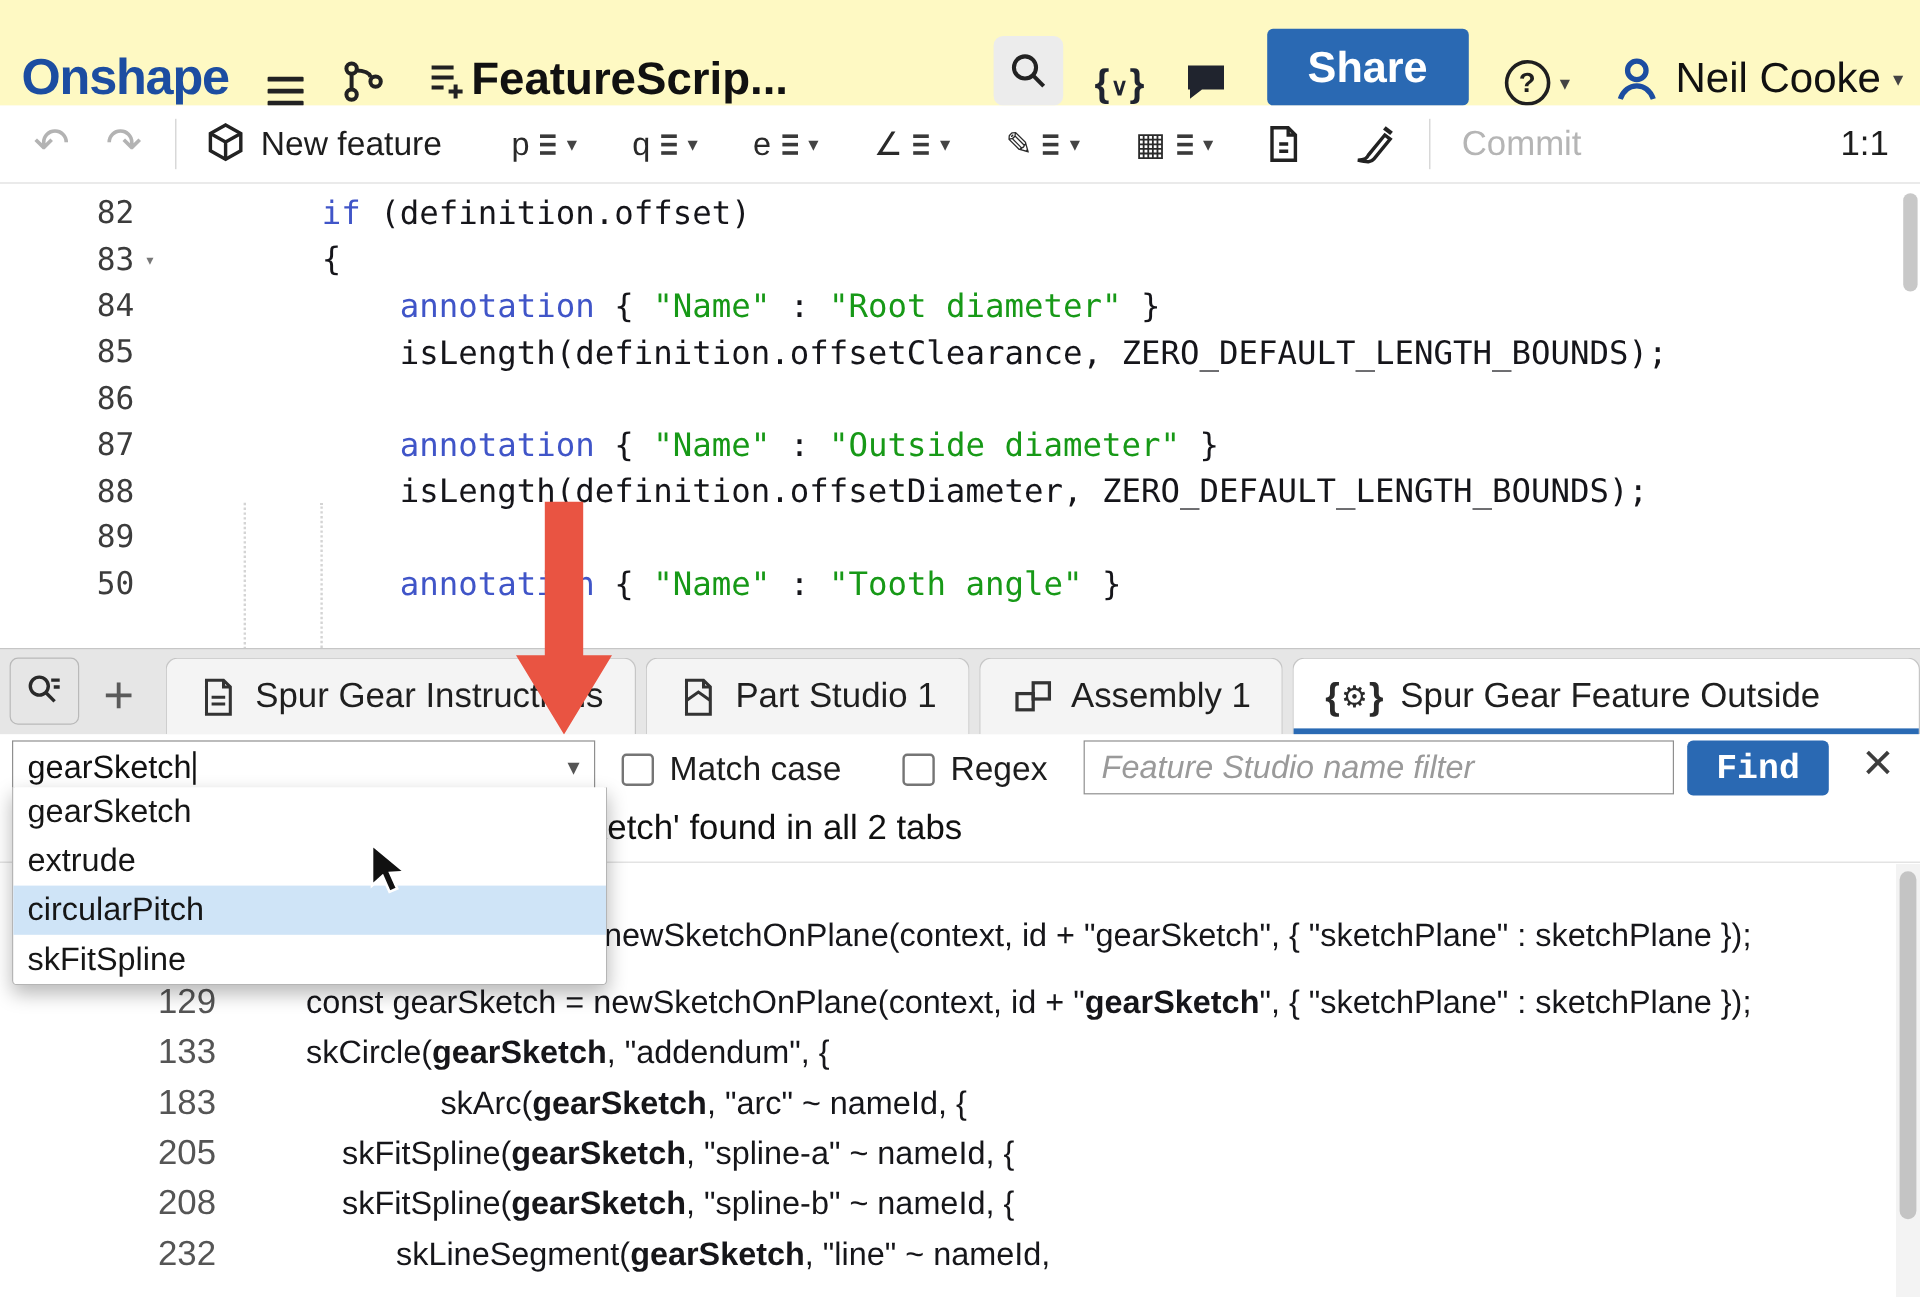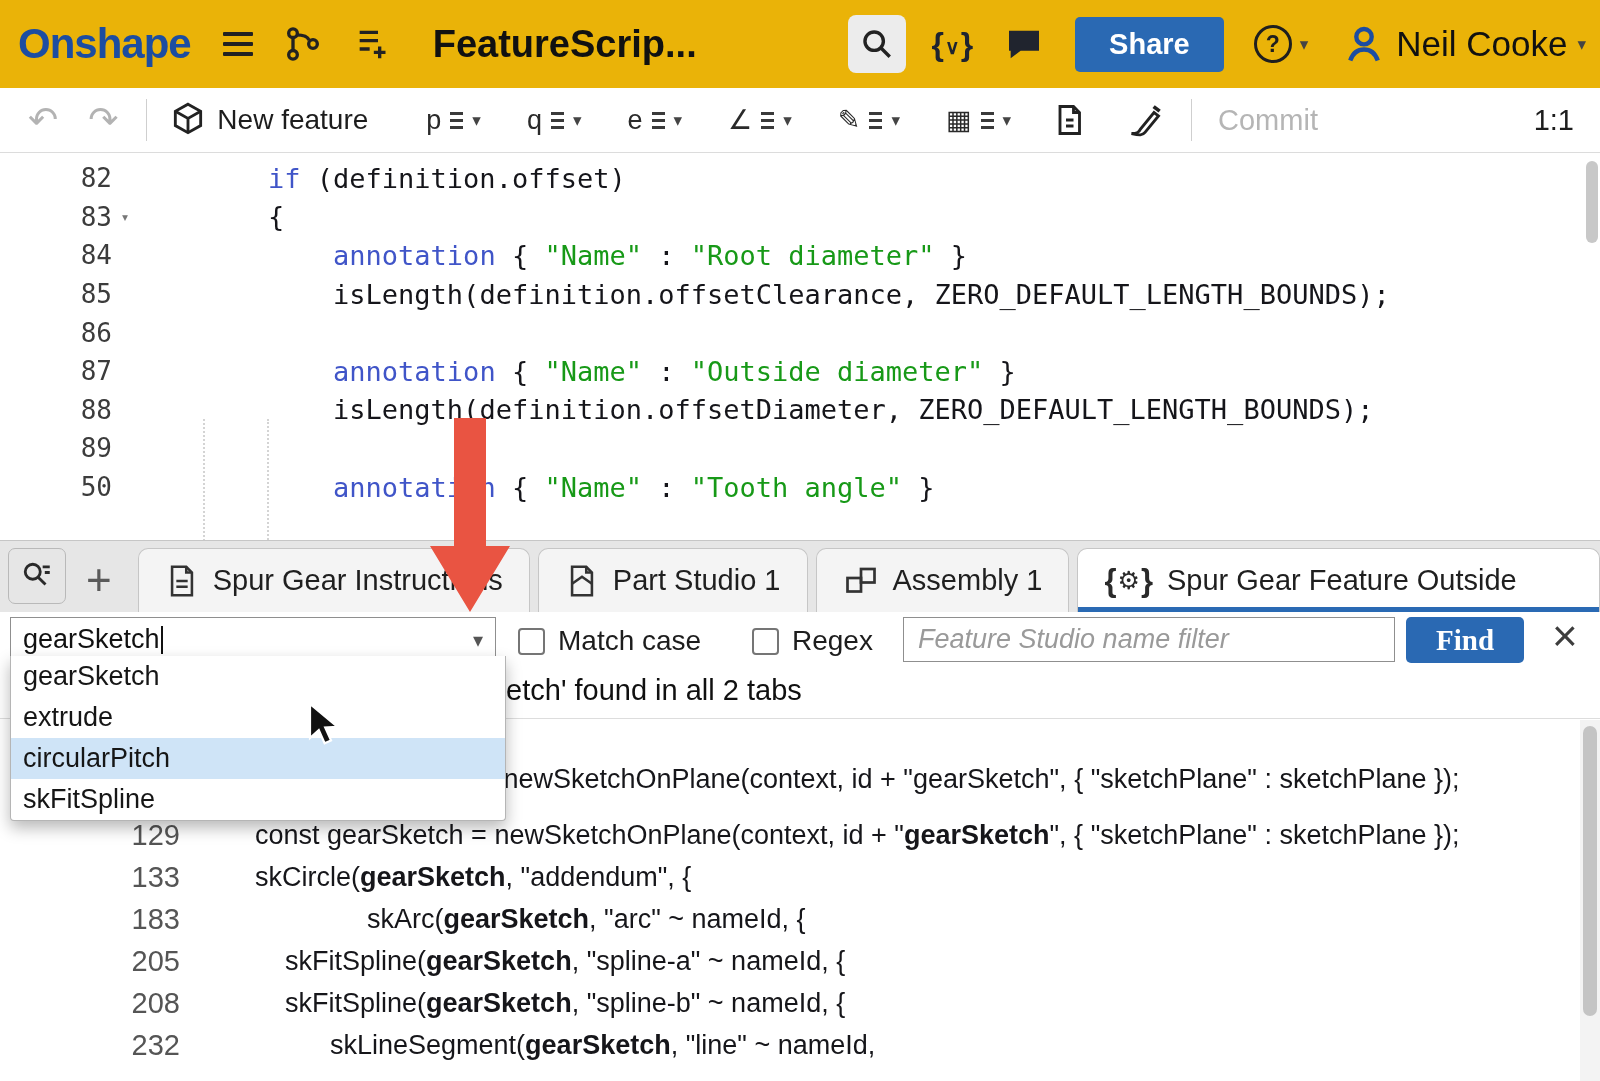--- a/index.html
+++ b/index.html
@@ -2,31 +2,31 @@
 <html><head>
 <meta charset="utf-8">
 <style>
   *{box-sizing:border-box;margin:0;padding:0}
   html,body{width:1600px;height:1081px;overflow:hidden;background:#fff;
     font-family:"Liberation Sans",sans-serif;color:#1a1a1a}
   .app{position:relative;width:1600px;height:1081px;background:#fff;overflow:hidden}
   .caret{font-size:17px;color:#444;line-height:1}
 
   
-  .header{position:absolute;top:0;left:0;right:0;height:88px;display:flex;align-items:center;padding:0 14px;background:#eab308}
+  .header{position:absolute;top:0;left:0;right:0;height:88px;display:flex;align-items:flex-end;padding:0 14px;background:#fef9c3}
   .logo{color:#1c4da1;font-size:42px;font-weight:bold;letter-spacing:-1px;margin-left:4px}
   .hamburger{margin-left:32px;display:flex;flex-direction:column;gap:6px;cursor:pointer}
   .hamburger i{display:block;width:30px;height:4px;background:#222;border-radius:1px}
   .hicon{margin-left:30px;display:flex;align-items:center}
-  .doc-title{margin-left:40px;font-size:38px;font-weight:bold;color:#111;white-space:nowrap}
+  .doc-title{font-size:38px;font-weight:bold;color:#111;white-space:nowrap}
   .spacer{flex:1}
   .hsearch{width:58px;height:58px;background:#ececec;border-radius:8px;display:flex;align-items:center;justify-content:center}
   .fsicon{margin-left:26px;font-size:32px;color:#1f2430;display:flex;align-items:center;font-weight:bold}
   .fsicon .vmark{font-size:20px;margin:6px 1px 0}
-  .share{margin-left:30px;background:#2a69b3;color:#fff;border:none;border-radius:5px;font-size:29px;font-weight:bold;padding:11px 34px;font-family:inherit}
+  .share{margin-left:30px;background:#2a69b3;color:#fff;border:none;border-radius:5px;font-size:36px;font-weight:bold;padding:11px 34px;font-family:inherit}
   .help{margin-left:30px;display:flex;align-items:center;gap:8px}
   .helpc{width:38px;height:38px;border:3px solid #1f1f1f;border-radius:50%;display:flex;align-items:center;justify-content:center;font-size:23px;font-weight:bold;color:#1f1f1f}
   .user{margin-left:34px;display:flex;align-items:center;gap:10px}
   .username{font-size:35px;color:#111}
 
   
   .toolbar{position:absolute;top:88px;left:0;right:0;height:64px;display:flex;align-items:center;background:#fff}
   .tb-undo,.tb-redo{font-size:36px;color:#b3b3b3;line-height:1}
   .tb-undo{margin-left:28px}.tb-redo{margin-left:30px}
   .vdiv{width:1px;height:42px;background:#cfcfcf;margin-left:28px}
@@ -71,21 +71,21 @@
   .query-box{position:absolute;left:10px;top:5px;width:486px;height:45px;border:1px solid #8f8f8f;background:#fff;display:flex;align-items:center;padding:0 12px;font-size:27px}
   .query-text{color:#111}
   .tcaret{width:2px;height:28px;background:#111;margin-left:1px}
   .qb-chev{margin-left:auto;font-size:20px;color:#555}
   .cb{position:absolute;display:flex;align-items:center;gap:13px;top:13px}
   .cb .box{width:27px;height:27px;border:2px solid #757575;border-radius:4px;background:#fff}
   .cblabel{font-size:28px;color:#1d1d1d;white-space:nowrap}
   .cb.match{left:518px}.cb.regex{left:752px}
   .filter{position:absolute;left:903px;top:5px;width:492px;height:45px;border:1px solid #8f8f8f;font-size:27px;padding:0 14px;font-family:inherit;color:#333}
   .filter::placeholder{font-style:italic;color:#9a9a9a}
-  .find{position:absolute;left:1406px;top:5px;width:118px;height:46px;background:#2a69b3;color:#fff;border:none;border-radius:5px;font-size:29px;font-weight:bold;font-family:Liberation Serif, serif}
+  .find{position:absolute;left:1406px;top:5px;width:118px;height:46px;background:#2a69b3;color:#fff;border:none;border-radius:5px;font-size:29px;font-weight:bold;font-family:Liberation Mono, monospace}
   .sclose{position:absolute;left:1552px;top:2px;font-size:44px;color:#3d3d3d;line-height:1}
 
   
   .history{position:absolute;left:10px;top:656px;width:496px;background:#fff;border:1px solid #b5b5b5;border-top:none;box-shadow:0 7px 16px rgba(0,0,0,.28);z-index:50;border-radius:0 0 4px 4px;overflow:hidden}
   .hitem{height:41px;display:flex;align-items:center;padding:0 12px;font-size:27px;color:#161616}
   .hitem.hl{background:#cfe4f7}
 
   
   .results{position:absolute;top:670px;left:0;right:0;height:411px;background:#fff;z-index:2}
   .summary{position:absolute;left:262px;top:4px;font-size:29px;color:#101010;white-space:nowrap}

